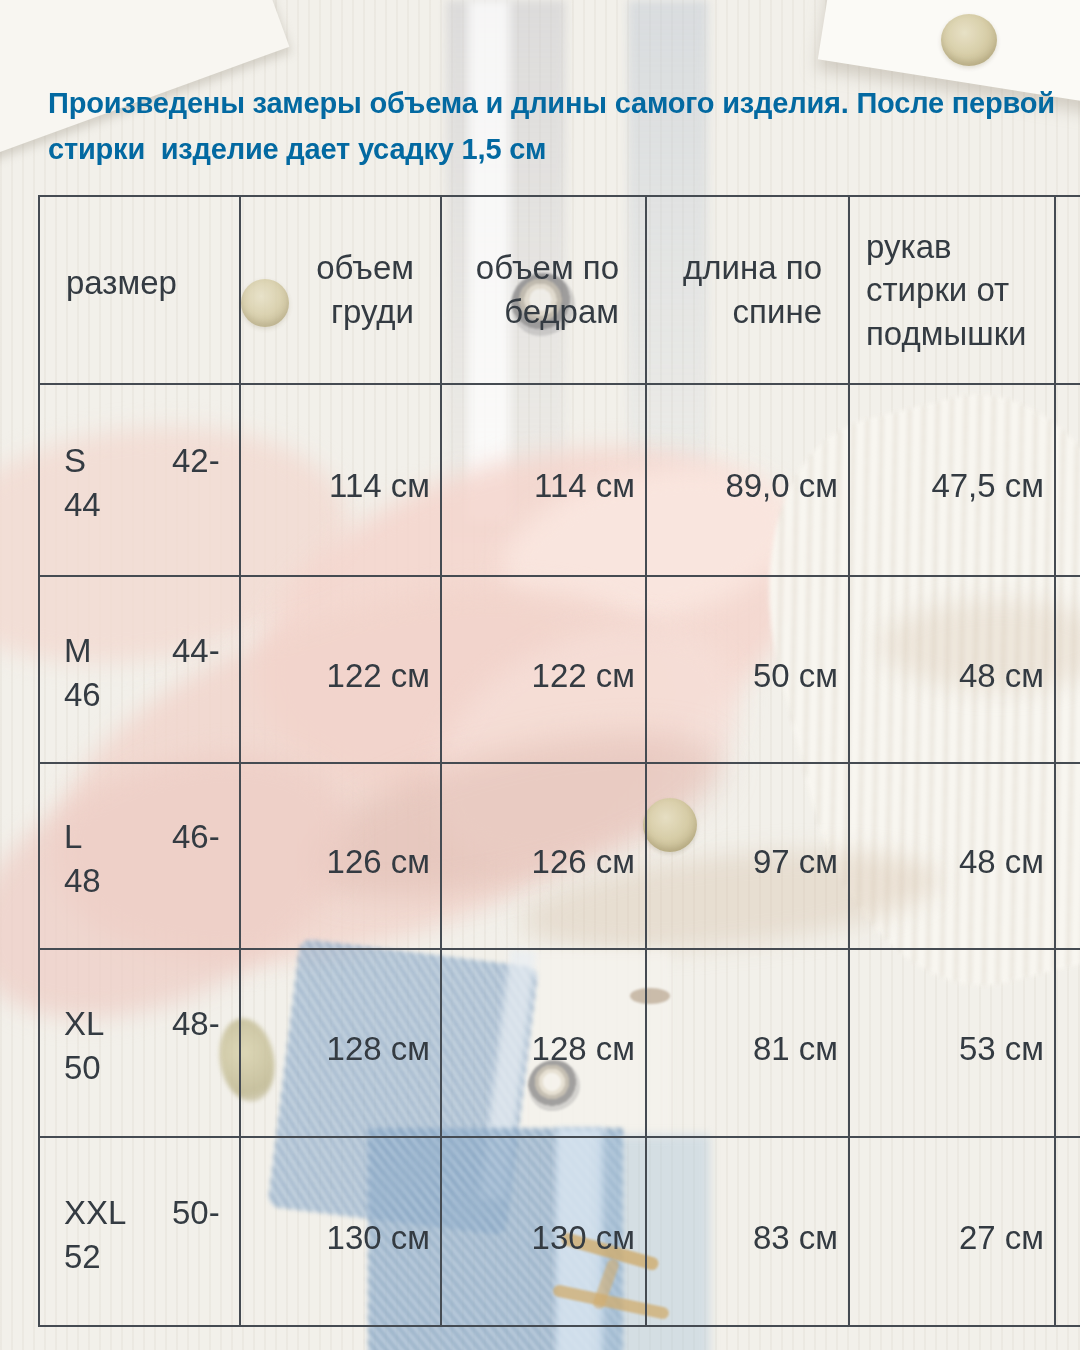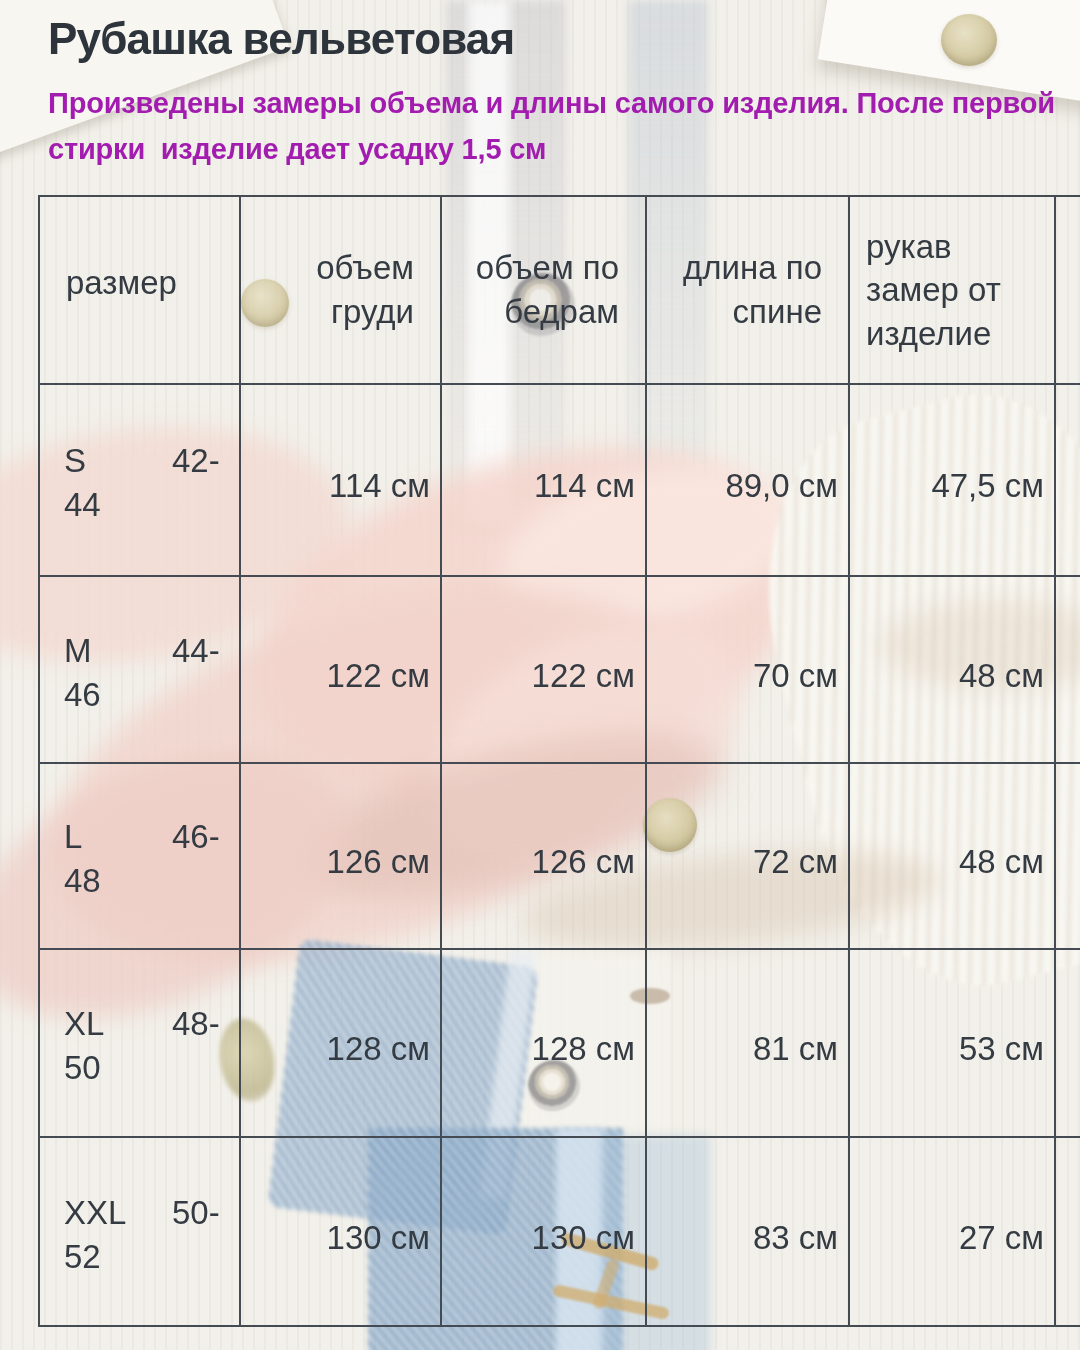--- a/index.html
+++ b/index.html
@@ -65,21 +65,21 @@
   .jeans-2f{left:556px;top:1128px;width:48px;height:240px;background:rgba(215,228,240,.85);filter:blur(3px);}
   .jeans-2r{left:600px;top:1135px;width:110px;height:235px;background:rgba(168,194,218,.4);filter:blur(5px);}
   .stitch1{left:560px;top:1245px;width:100px;height:13px;transform:rotate(16deg);background:rgba(208,172,110,.8);border-radius:6px;filter:blur(1px);}
   .stitch2{left:552px;top:1296px;width:118px;height:12px;transform:rotate(12deg);background:rgba(208,172,110,.75);border-radius:6px;filter:blur(1px);}
   .stitch3{left:600px;top:1258px;width:12px;height:52px;transform:rotate(20deg);background:rgba(208,172,110,.6);border-radius:6px;filter:blur(1px);}
   
   .content{position:absolute;inset:0;z-index:2;}
   .title{position:absolute;left:48px;top:14px;margin:0;font-size:44px;font-weight:700;
     color:#2d343b;letter-spacing:-0.8px;}
   .subtitle{position:absolute;left:48px;top:80px;width:1014px;margin:0;font-size:29px;font-weight:700;
-    color:#a21caf;line-height:46px;letter-spacing:-0.2px;white-space:pre-wrap;}
+    color:#0369a1;line-height:46px;letter-spacing:-0.2px;white-space:pre-wrap;}
   table.size-table{position:absolute;left:38px;top:195px;border-collapse:collapse;table-layout:fixed;
     width:1214px;font-size:33px;color:#343b42;}
   .size-table th,.size-table td{border:2px solid #454b52;font-weight:400;text-align:right;
     vertical-align:middle;padding:0 10px;line-height:1.32;}
   .size-table th{padding:0 26px;}
   .size-table thead tr{height:188px;}
   tr.r0{height:192px;} tr.r1{height:187px;} tr.r2{height:186px;} tr.r3{height:188px;} tr.r4{height:189px;}
   .size-table td{padding-top:12px;}
   th.c1{text-align:left;padding:0 8px 15px 26px;}
   td.c1{text-align:left;padding:6px 8px 0 24px;}
@@ -121,64 +121,63 @@
     <div class="btn-gold btn-tr"></div>
     <div class="btn-gold btn-h1"></div>
     <div class="btn-ring btn-h2"></div>
     <div class="btn-gold btn-l"></div>
     <div class="btn-ring btn-xl"></div>
     <div class="btn-khaki btn-k"></div>
     <div class="arc-cuff"></div>
   </div>
 
   <div class="content">
-    <h1 class="title">Рубашка вельветовая</h1>
     <p class="subtitle">Произведены замеры объема и длины самого изделия. После первой стирки  изделие дает усадку 1,5 см</p>
 
     <table class="size-table">
       <colgroup>
         <col style="width:201px">
           <col style="width:201px">
           <col style="width:205px">
         <col style="width:203px">
           <col style="width:206px">
           <col style="width:198px">
       </colgroup>
       <thead>
         <tr>
           <th class="c1">размер</th>
           <th>объем груди</th>
           <th>объем по бедрам</th>
           <th>длина по спине</th>
-          <th class="c5h">рукав замер от изделие</th>
+          <th class="c5h">рукав стирки от подмышки</th>
           <th class="c6"></th>
         </tr>
       </thead>
       <tbody>
         <tr class="r0">
           <td class="c1"><span class="sz">S</span><span>42-44</span></td>
           <td>114 см</td>
           <td>114 см</td>
           <td>89,0 см</td>
           <td>47,5 см</td>
           <td class="c6"></td>
         </tr>
         <tr class="r1">
           <td class="c1"><span class="sz">M</span><span>44-46</span></td>
           <td>122 см</td>
           <td>122 см</td>
-          <td>70 см</td>
+          <td>50 см</td>
           <td>48 см</td>
           <td class="c6"></td>
         </tr>
         <tr class="r2">
           <td class="c1"><span class="sz">L</span><span>46-48</span></td>
           <td>126 см</td>
           <td>126 см</td>
-          <td>72 см</td>
+          <td>97 см</td>
           <td>48 см</td>
           <td class="c6"></td>
         </tr>
         <tr class="r3">
           <td class="c1"><span class="sz">XL</span><span>48-50</span></td>
           <td>128 см</td>
           <td>128 см</td>
           <td>81 см</td>
           <td>53 см</td>
           <td class="c6"></td>

